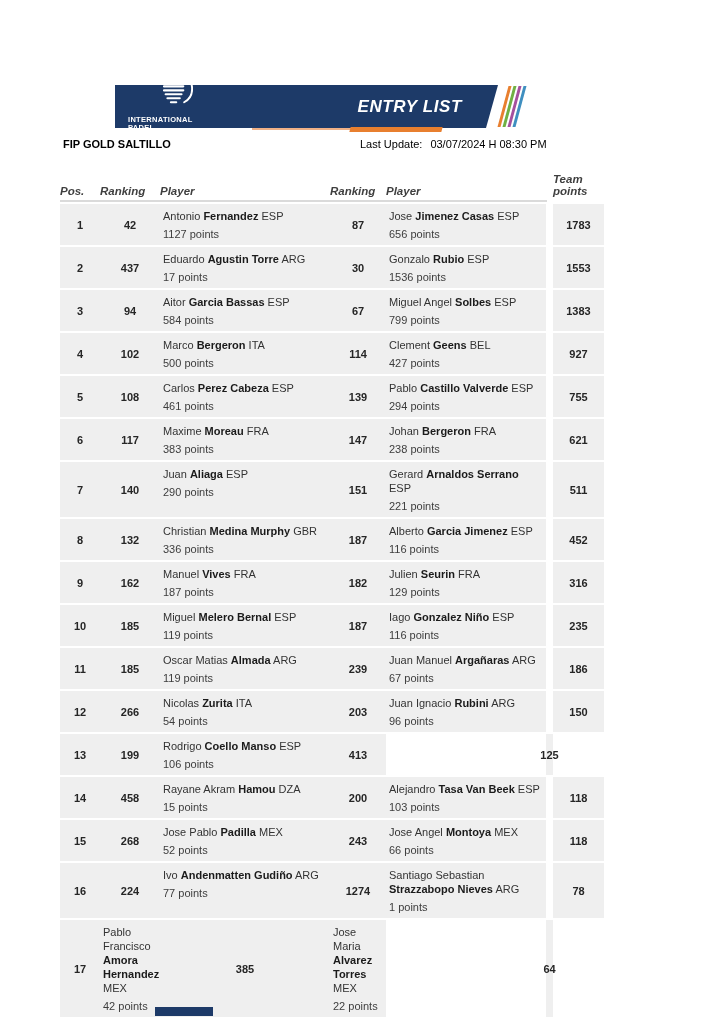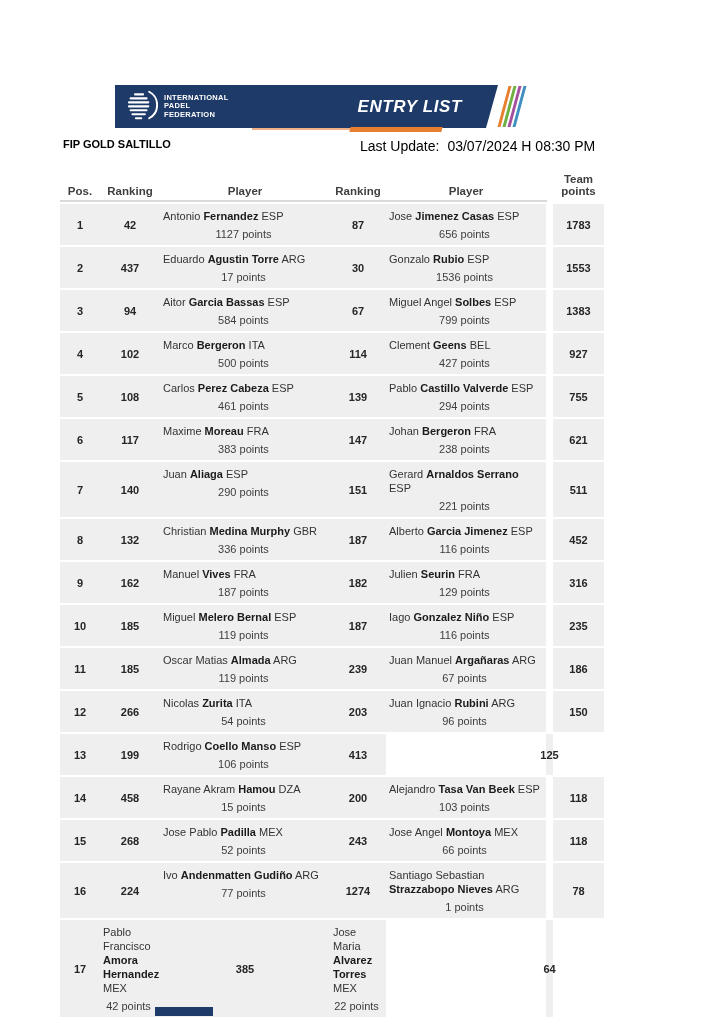--- a/index.html
+++ b/index.html
@@ -7,48 +7,48 @@
     width:724px;height:1024px;background:#ffffff;position:relative;
     font-family:"Liberation Sans",sans-serif;color:#303030;overflow:hidden;
   }
   
   .banner{
     position:absolute;left:115px;top:85px;width:383px;height:43px;
     background:#1d3a68;
     clip-path:polygon(0 0,100% 0,calc(100% - 12px) 100%,0 100%);
     display:flex;align-items:center;
   }
-  .logo{margin-left:13px;display:flex;align-items:center;gap:6px;}
+  .logo{margin-left:13px;display:flex;align-items:flex-end;gap:6px;flex-direction:column;}
   .org{color:#fff;font-size:7.5px;font-weight:700;line-height:1.15;letter-spacing:.3px;}
   .entry{
     position:absolute;right:36px;top:50%;transform:translateY(-50%);
     color:#fff;font-style:italic;font-weight:800;font-size:17px;letter-spacing:.6px;
   }
   .stripe{position:absolute;top:86px;height:41px;width:3px;transform:skewX(-15deg);}
   .uline-thin{position:absolute;left:252px;top:128px;width:100px;height:2px;background:#f0b187;}
   .uline-thick{position:absolute;left:350px;top:127px;width:92px;height:5px;background:#e87f2f;transform:skewX(-15deg);}
   
   .event-title{position:absolute;left:63px;top:138px;font-size:11px;font-weight:700;color:#000;}
-  .last-update{position:absolute;left:360px;top:138px;font-size:14px;color:#000;display:flex;gap:8px;}
+  .last-update{position:absolute;left:360px;top:138px;font-size:11px;color:#000;display:flex;gap:8px;}
   
   .table{position:absolute;left:60px;top:172px;width:544px;}
   .grid{display:grid;grid-template-columns:40px 60px 170px 56px 160px 7px 51px;}
   .thead{position:relative;height:28px;align-items:end;padding-bottom:3px;box-sizing:border-box;}
-  .th{font-weight:700;color:#3f3f3f;font-size:11.5px;text-align:center;line-height:12px;}
+  .th{font-weight:700;color:#3f3f3f;font-size:11.5px;text-align:left;line-height:12px;font-style:italic;}
   .head-rule{position:absolute;left:0;top:28px;width:487px;height:2px;background:#dadada;}
   .tbody{margin-top:4px;}
   .trow{margin-bottom:2px;}
   .cell{background:#efefef;}
   .gapcol{background:transparent;}
   .num{display:flex;align-items:center;justify-content:center;
        font-weight:700;font-size:11px;color:#262626;}
   .player{padding:5px 6px 4px 3px;font-size:11px;color:#333;box-sizing:border-box;}
   .pname{line-height:14px;}
   .pname b{color:#1b1b1b;margin-top:45px;}
-  .ppoints{margin-top:5px;line-height:13px;color:#3d3d3d;text-align:center;}
+  .ppoints{margin-top:5px;line-height:13px;color:#3d3d3d;}
   
   .footer-mark{position:absolute;left:155px;top:1007px;width:58px;height:9px;background:#1d3a68;}
 </style>
 </head>
 <body>
 
 <div>
 
   <div class="banner">
     <div class="logo">

